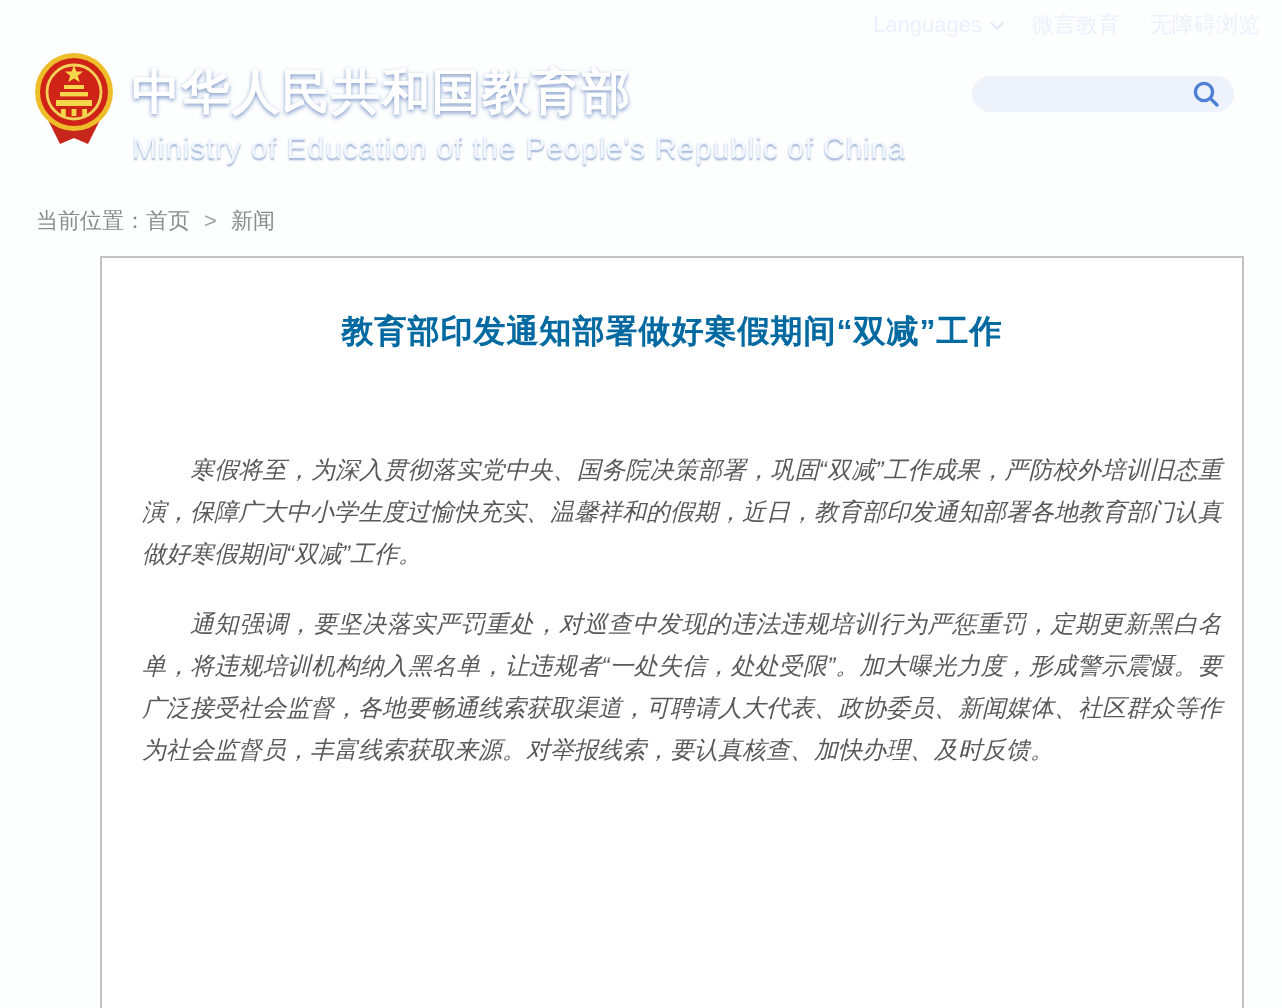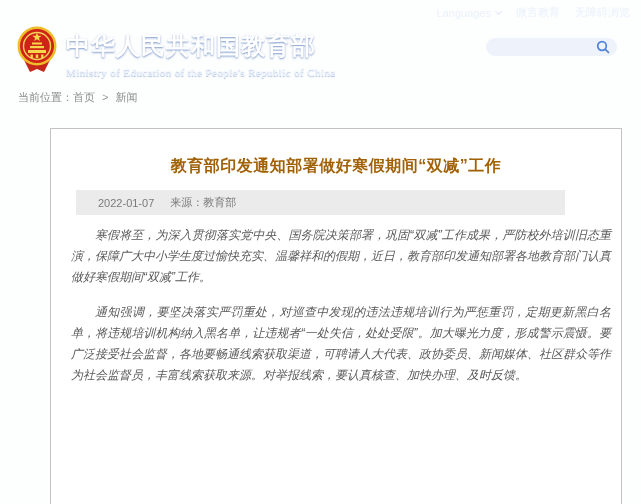--- a/index.html
+++ b/index.html
@@ -21,42 +21,42 @@
   }
 
   .topbar { position:absolute; top:5px; right:11px; display:flex; align-items:center; gap:15px;
     font-size:11px; color:#eaf1fc; }
   .topbar a { color:#eaf1fc; text-decoration:none; cursor:pointer; display:inline-flex; align-items:center; }
   .chev { display:inline-block; width:5px; height:5px; border-right:1px solid #dfe9fa; border-bottom:1px solid #dfe9fa;
     transform:rotate(45deg); margin-left:5px; margin-top:-3px; }
 
   .brand { position:absolute; left:16px; top:26px; display:flex; align-items:flex-start; }
   .emblem { width:42px; height:50px; flex:none; }
-  .brand-text { margin-left:8px; padding-top:4px;font-family:Liberation Serif, serif; }
+  .brand-text { margin-left:8px; padding-top:4px; }
   .site-title { font-size:24px; font-weight:bold; color:#ffffff; letter-spacing:1px;
     text-shadow:0 1px 2px rgba(20,70,160,.55), 0 0 1px rgba(255,255,255,.6); white-space:nowrap; }
-  .site-sub { margin-top:4px; font-size:11px; color:#f2f7ff; letter-spacing:.4px;
+  .site-sub { margin-top:4px; font-size:15px; color:#f2f7ff; letter-spacing:.4px;
     text-shadow:0 1px 1px rgba(20,70,160,.45); white-space:nowrap; }
 
   .search { position:absolute; right:23px; top:37px; width:133px; height:20px;
     background:rgba(236,241,251,.92); border:1px solid rgba(255,255,255,.9);
     border-radius:10px; display:flex; align-items:center; padding:0 6px 0 10px; }
   .search input { flex:1; border:none; outline:none; background:transparent; font-size:11px; color:#345;
     min-width:0; }
   .search-btn { border:none; background:transparent; cursor:pointer; width:16px; height:16px;
     display:flex; align-items:center; justify-content:center; padding:0; }
 
-  .breadcrumb { position:absolute; left:18px; top:90px; font-size:11px; color:#8b8b8b; }
+  .breadcrumb { position:absolute; left:18px; top:103px; font-size:11px; color:#8b8b8b; }
   .breadcrumb a { color:#8b8b8b; text-decoration:none; cursor:pointer; }
   .crumb-sep { margin:0 7px; color:#9a9a9a; }
 
   
   .card { position:absolute; left:50px; top:128px; width:572px; height:390px;
     background:#ffffff; border:1px solid #c3c3c3; border-bottom:none; }
-  .article-title { margin-top:27px; text-align:center; font-size:16px; font-weight:bold; color:#a16207;
+  .article-title { margin-top:27px; text-align:center; font-size:16px; font-weight:bold; color:#0369a1;
     letter-spacing:.5px; }
   .meta-bar { position:absolute; left:25px; top:61px; width:489px; height:25px; background:#ebebeb;
     display:flex; align-items:center; padding-left:22px; font-size:11px; color:#7a7a7a; }
   .meta-source { margin-left:16px; }
   .article-body { position:absolute; left:20px; top:96px; width:540px; font-size:12px; line-height:21px;
     color:#595959; text-align:justify; }
   .article-body p { text-indent:2em; margin-bottom:14px;font-style:italic; }
 </style>
 </head>
 <body>
@@ -105,23 +105,19 @@
     </div>
 
     <div class="breadcrumb">
       <span>当前位置：</span><a>首页</a><span class="crumb-sep">&gt;</span><a>新闻</a>
     </div>
 
   </div>
 
   <div class="card">
     <h1 class="article-title">教育部印发通知部署做好寒假期间“双减”工作</h1>
-    <div class="meta-bar">
-      <span>2022-01-07</span>
-      <span class="meta-source">来源：教育部</span>
-    </div>
     <div class="article-body">
       <p>寒假将至，为深入贯彻落实党中央、国务院决策部署，巩固“双减”工作成果，严防校外培训旧态重演，保障广大中小学生度过愉快充实、温馨祥和的假期，近日，教育部印发通知部署各地教育部门认真做好寒假期间“双减”工作。</p>
       <p>通知强调，要坚决落实严罚重处，对巡查中发现的违法违规培训行为严惩重罚，定期更新黑白名单，将违规培训机构纳入黑名单，让违规者“一处失信，处处受限”。加大曝光力度，形成警示震慑。要广泛接受社会监督，各地要畅通线索获取渠道，可聘请人大代表、政协委员、新闻媒体、社区群众等作为社会监督员，丰富线索获取来源。对举报线索，要认真核查、加快办理、及时反馈。</p>
     </div>
   </div>
 
 </div>
 
 </body></html>

